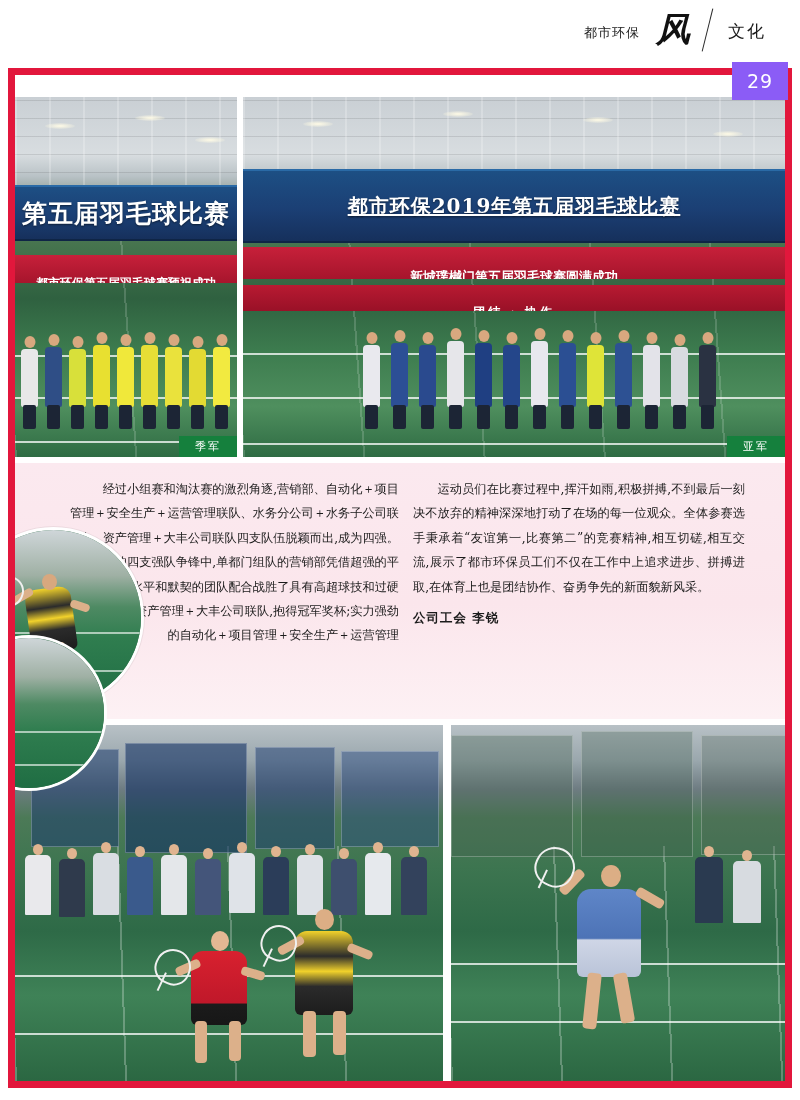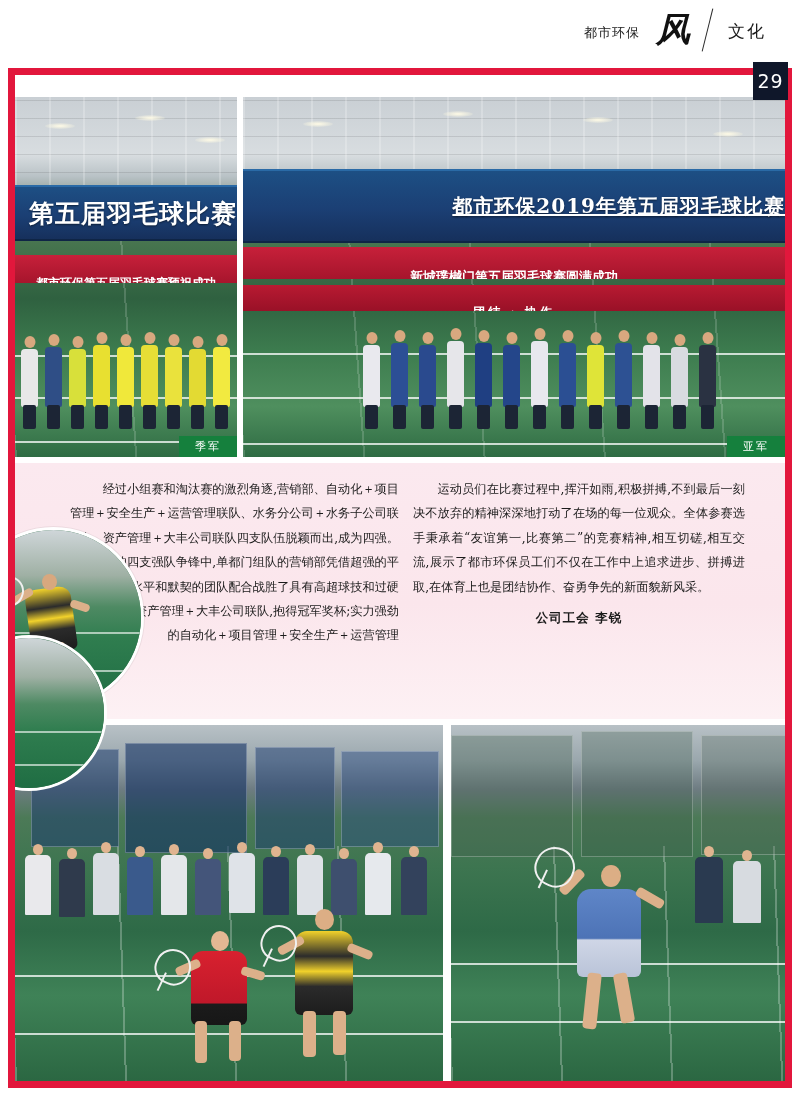--- a/index.html
+++ b/index.html
@@ -64,23 +64,23 @@
     font-size: 17px;
     letter-spacing: 2px;
     color: #1a1a1a;
   }
 
   
   .page-num-tab {
     position: absolute;
     right: 12px;
     top: 62px;
-    width: 35px;
+    width: 56px;
     height: 38px;
-    background: #0f172a;
+    background: #8b5cf6;
     color: #ffffff;
     display: flex;
     align-items: center;
     justify-content: center;
     font-family: "DejaVu Sans", sans-serif;
     font-size: 19px;
     letter-spacing: 1px;
     z-index: 30;
   }
 
@@ -144,21 +144,21 @@
   }
 
   .banner {
     position: absolute;
     left: 0; right: 0;
     background: linear-gradient(to bottom, #1d4f84 0%, #1b3f74 55%, #16305c 100%);
     border-top: 2px solid #2a6aa6;
     border-bottom: 2px solid #0f2546;
     display: flex;
     align-items: center;
-    justify-content: flex-end;
+    justify-content: center;
     overflow: hidden;
   }
   .banner-text {
     color: #ffffff;
     font-family: "DejaVu Serif", serif;
     font-weight: bold;
     white-space: nowrap;
     letter-spacing: 1px;
     text-shadow: 0 1px 2px rgba(0,0,0,.5);
   }
@@ -242,21 +242,21 @@
   }
   .col-right {
     left: 398px;
     width: 332px;
   }
   .col-left p, .col-right p { margin: 0; }
   .col-left p { text-align: right; }
   .indent { text-indent: 2em; }
   .byline {
     margin-top: 6px;
-    text-align: center;
+    text-align: left;
     font-weight: bold;
     font-family: "DejaVu Serif", serif;
     font-size: 12.5px;
     letter-spacing: 1px;
   }
 
   
   .circle-photo {
     position: absolute;
     left: -52px;

